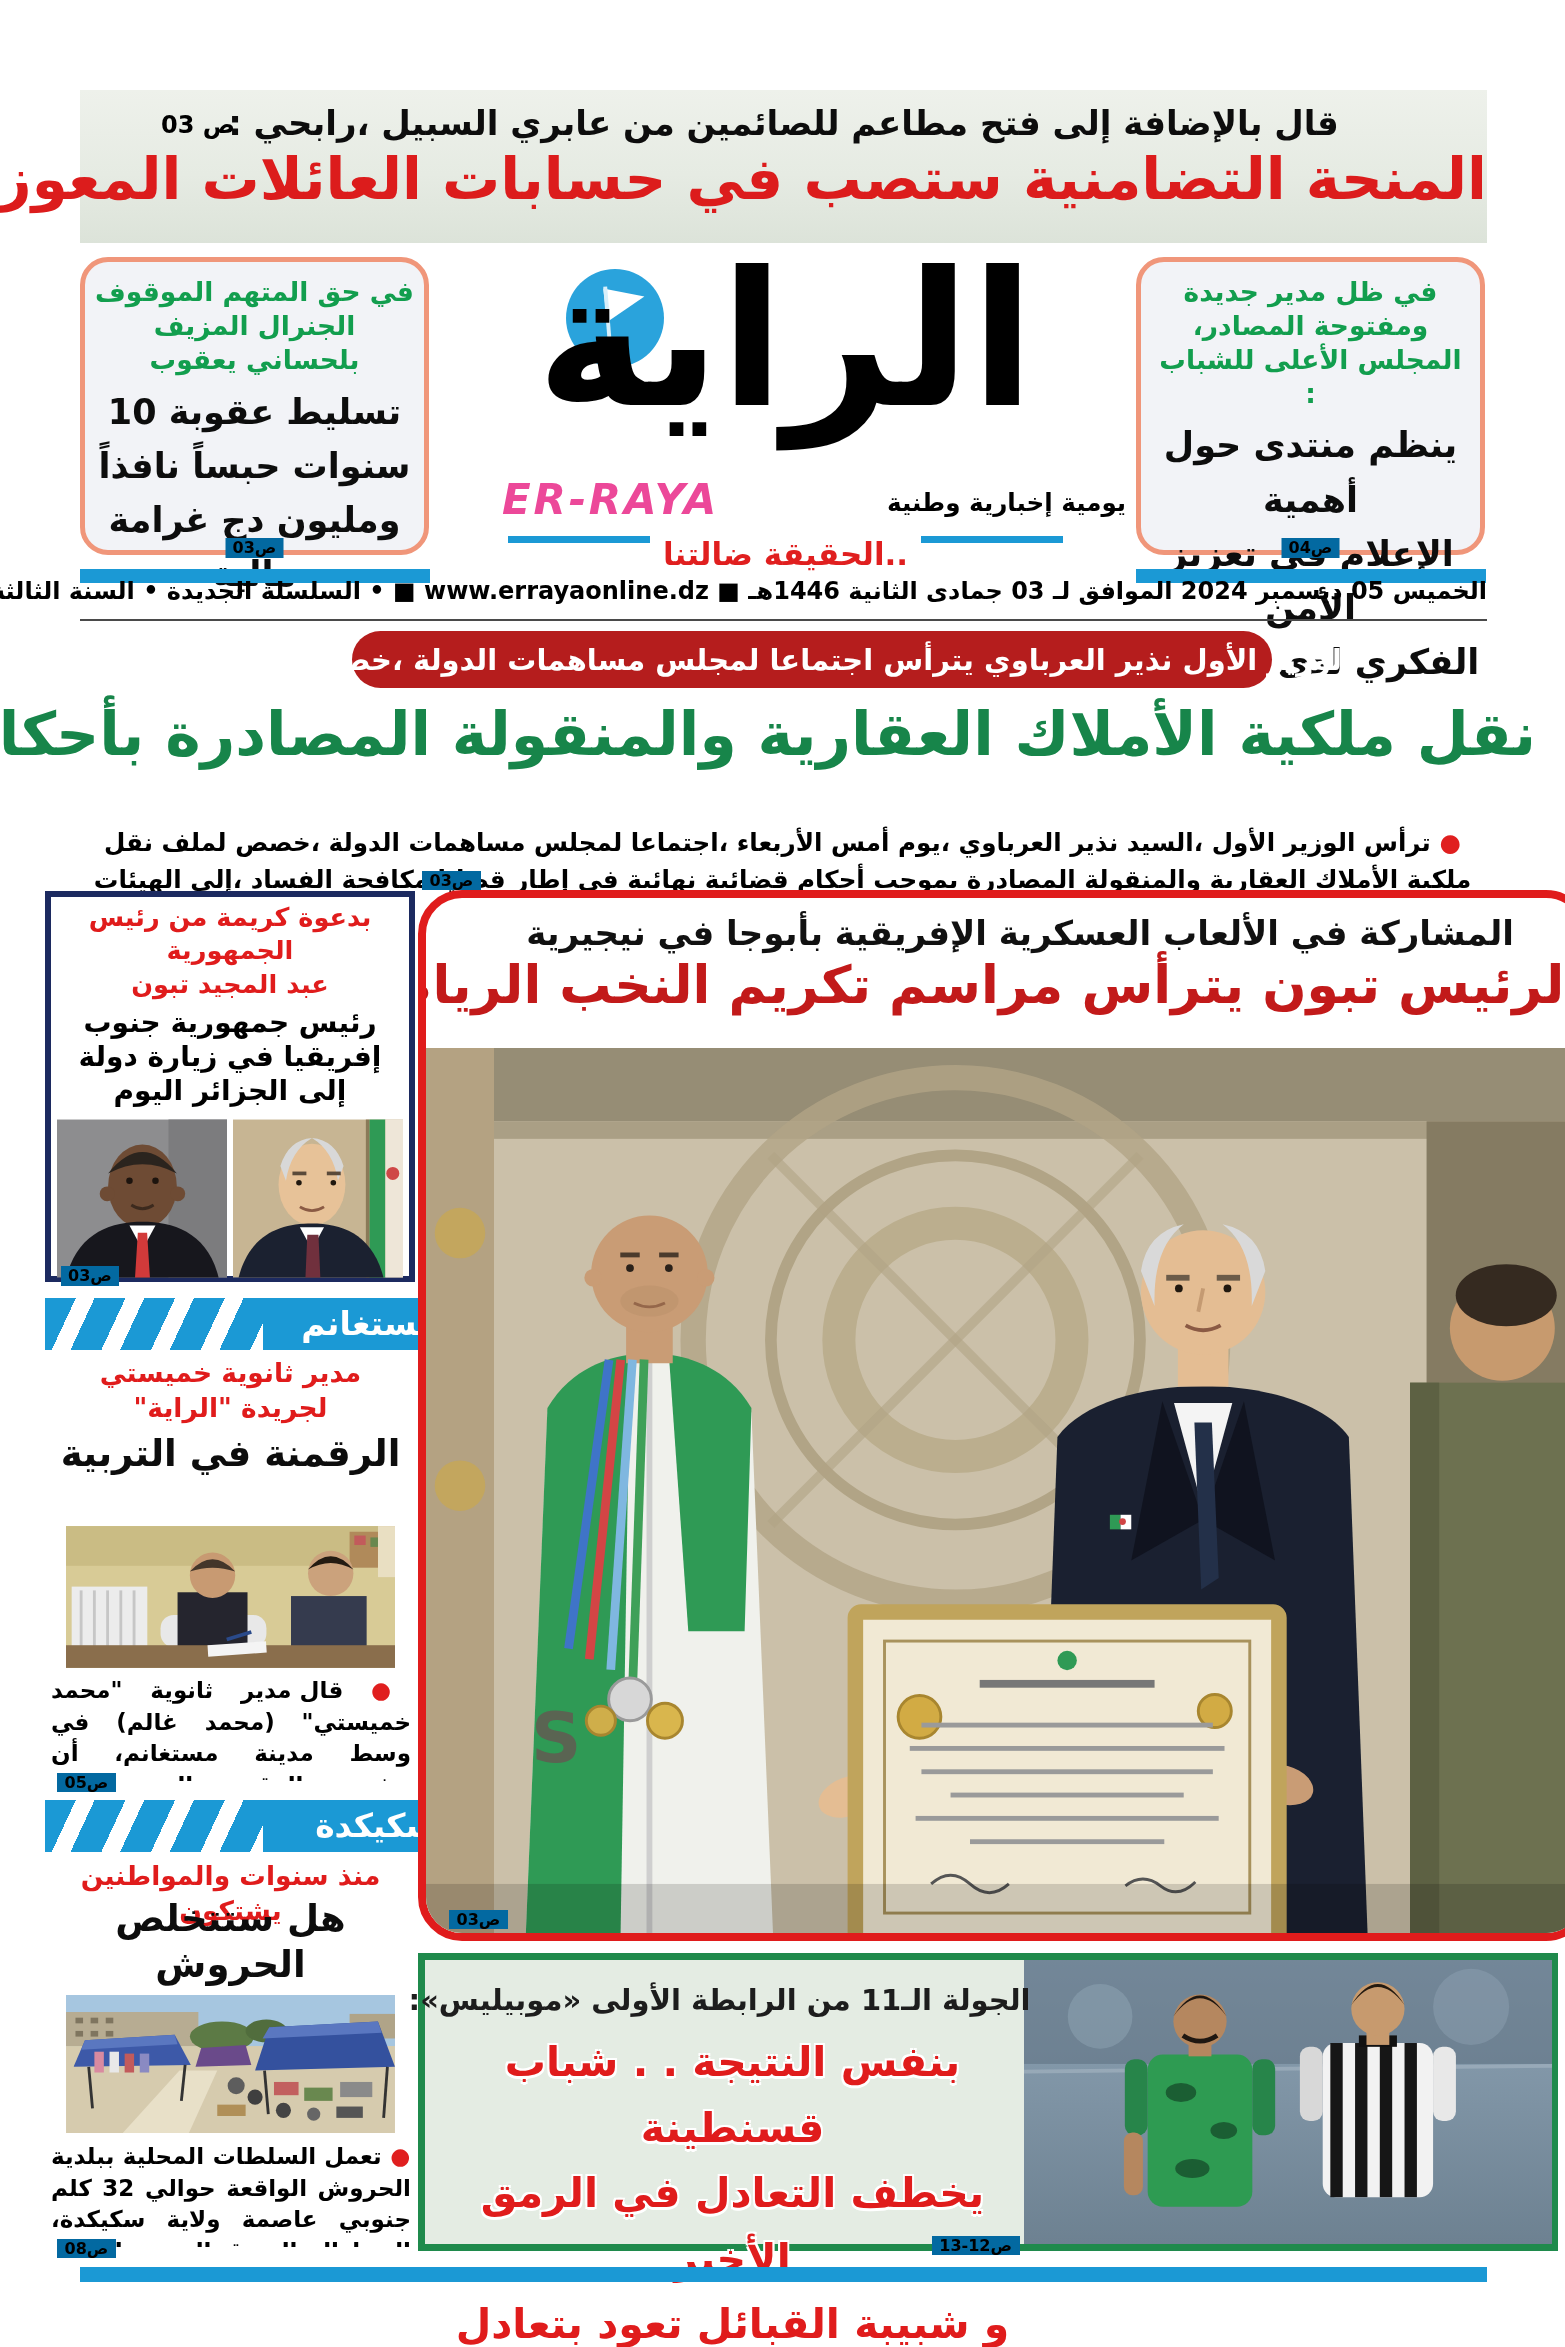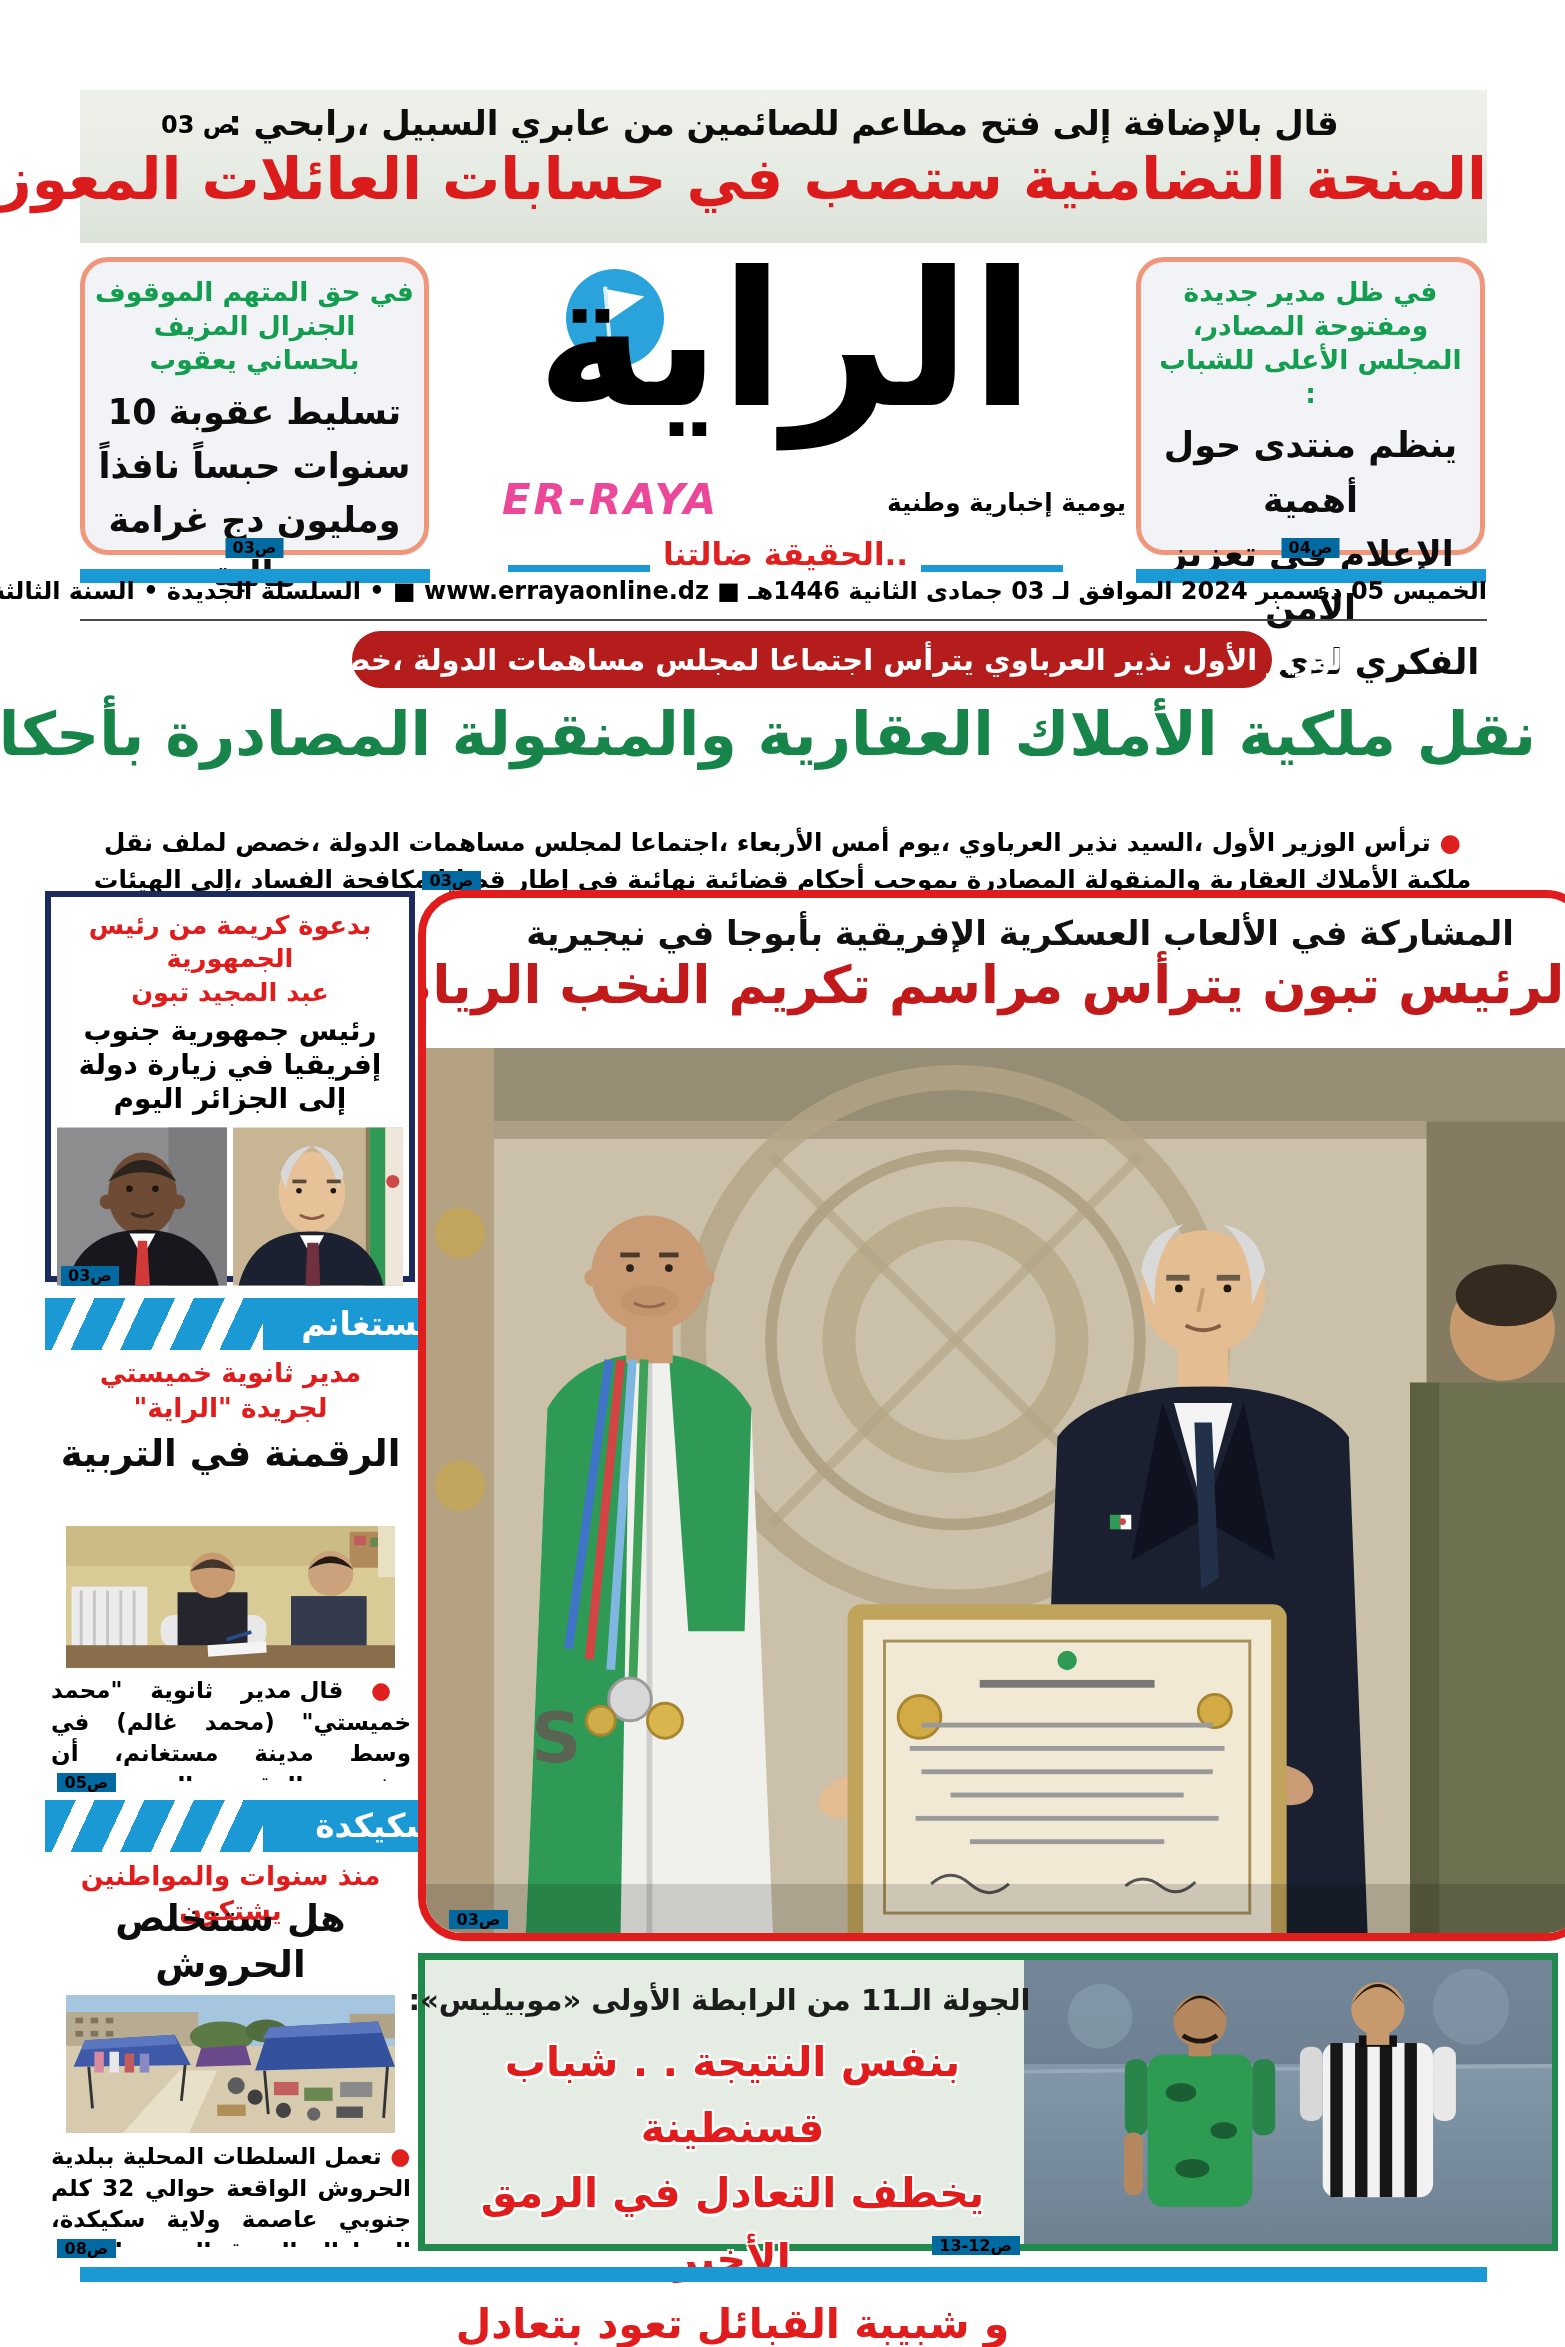--- a/index.html
+++ b/index.html
@@ -33,41 +33,41 @@
 
   
   .masthead{left:443px;top:246px;width:685px;height:317px;}
   .logo-ar{position:absolute;top:-32px;left:0;right:0;text-align:center;font-size:187px;
            line-height:1.35;color:#000;font-weight:800;z-index:2;}
   .logo-circle{position:absolute;left:123px;top:23px;width:98px;height:98px;border-radius:50%;
                background:#2aa3dc;z-index:1;}
   .logo-en{position:absolute;left:59px;top:229px;font-size:42px;font-style:italic;
            color:#ec4899;letter-spacing:2.8px;z-index:3;}
   .logo-sub{position:absolute;right:1.9px;top:242px;font-size:24.6px;z-index:3;}
-  .tagline-row{position:absolute;left:0;right:0;top:290px;display:flex;align-items:flex-end;
+  .tagline-row{position:absolute;left:0;right:0;top:290px;display:flex;align-items:flex-start;
                justify-content:center;gap:13.2px;z-index:3;}
   .tag-rule{height:6.6px;width:142px;background:#1b99d5;}
   .tagline-text{color:#e01f1f;font-size:31px;}
 
   
   .dateline{left:80px;top:577px;width:1407px;font-size:24px;}
   .date-rule{left:80px;top:619px;width:1407px;height:1.9px;background:#4a4a4a;}
 
   
   .lead-banner{left:352px;top:631px;width:920px;height:57px;background:#b51d1d;border-radius:29px;
                color:#fff;font-size:29px;display:flex;align-items:center;justify-content:center;}
   .lead-headline{left:28px;top:699px;width:1508px;font-size:60px;color:#17854a;}
   .lead-body{left:71px;top:825px;width:1423px;height:81px;overflow:hidden;font-size:24.6px;
              line-height:1.5;text-align:center;}
   .bullet{color:#e01f1f;}
   .lead-chip{left:422px;top:871px;}
 
   
   .sa-box{left:45px;top:891px;width:358px;height:379px;border:6.6px solid #1c2a60;background:#fff;}
-  .sa-kick{margin-top:12px;font-size:25.6px;color:#e01c1c;line-height:1.3;}
+  .sa-kick{margin-top:4px;font-size:25.6px;color:#e01c1c;line-height:1.3;}
   .sa-head{font-size:28px;line-height:1.2;}
   .sa-photos{display:flex;gap:5.7px;justify-content:center;margin-top:11.4px;}
   .sa-chip{position:absolute;bottom:-9.5px;left:9.5px;}
 
   
   .sec-banner{left:45px;width:408px;height:52px;background:#1b99d5;overflow:hidden;}
   .sec-stripes{position:absolute;left:0;top:0;bottom:0;width:218px;
      background:repeating-linear-gradient(115deg,rgba(255,255,255,0) 0 28px,#fff 28px 45px);}
   .sec-label{position:absolute;right:15px;top:0;line-height:52px;color:#fff;font-size:33px;}
   .banner-most{top:1298px;}

